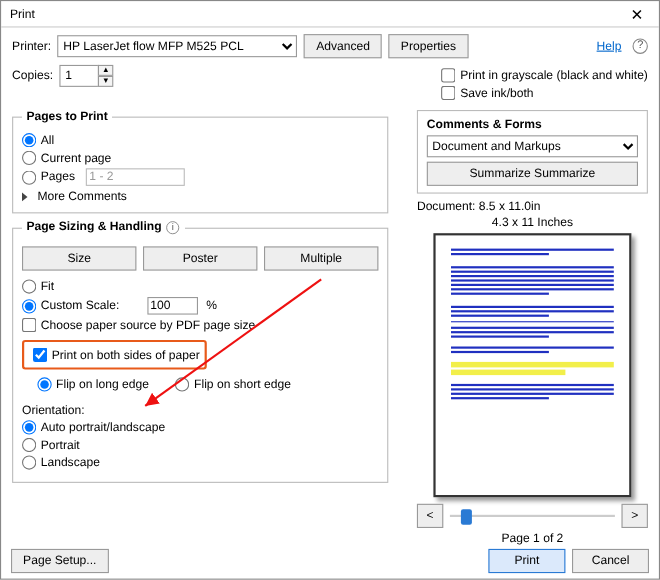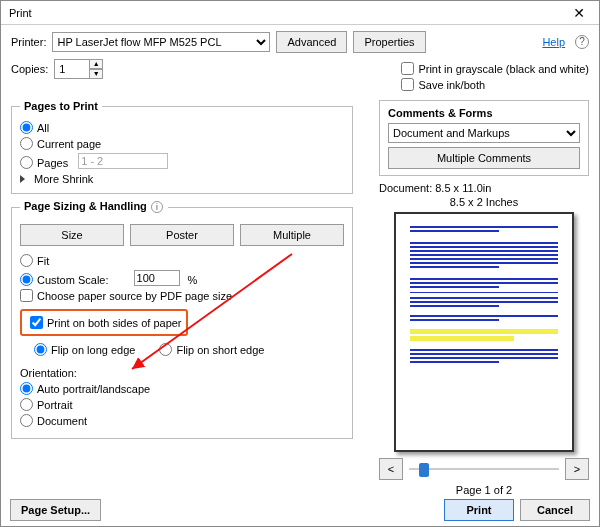--- a/index.html
+++ b/index.html
@@ -15,40 +15,40 @@
   .qmark{ display:inline-block; width:14px;height:14px;border:1px solid #888;border-radius:50%;text-align:center;line-height:12px;font-size:10px;color:#555;}
   .spin { display:inline-flex; align-items:center; }
   .spin input{ width:36px; height:20px; border:1px solid #999; text-align:left; padding-left:4px;}
   .spin .arrows{ display:flex; flex-direction:column; margin-left:-1px;}
   .spin .arrows span{ width:14px;height:10px;border:1px solid #999;background:#f4f4f4;font-size:7px;line-height:8px;text-align:center;}
   .cols { display:flex; gap:26px; margin-top:6px;}
   .left { flex:1; }
   .right { width:210px; }
   fieldset { border:1px solid #bbb; margin:0 0 6px 0; padding:6px 8px 8px 8px;}
   legend { padding:0 4px; font-weight:normal;}
-  .radio, .check { display:flex; align-items:flex-end; gap:4px; margin:3px 0;}
+  .radio, .check { display:flex; align-items:center; gap:4px; margin:3px 0;}
   .radio input, .check input { margin:0;}
   .disabled { color:#999; }
   .tri { display:inline-block; width:0;height:0;border-top:4px solid transparent;border-bottom:4px solid transparent;border-left:5px solid #444; margin-right:3px;}
   .tabrow { display:flex; gap:6px; margin:4px 0 8px 0;}
   .tabrow .btn { flex:1; text-align:left; justify-content:center;}
   .hl1 { border:2px solid #e85a1a; border-radius:3px; padding:2px 4px; display:inline-flex; align-items:center;}
   .preview { border:2px solid #333; background:#fff; width:180px; height:240px; margin:4px auto 0 auto; box-shadow:3px 3px 4px rgba(0,0,0,0.4); padding:10px 14px; overflow:hidden;}
   .preview .ln{ height:2px; margin:2px 0; background:#2030c0;}
   .preview .ln.half{ width:60%;}
   .preview .ln.y{ background:#f2ef4a; height:5px;}
   .preview .hr{ height:1px;background:#2030c0;margin:4px 0;}
   .sliderrow{ display:flex; align-items:center; gap:6px; margin-top:6px;}
   .sliderrow .nav{ width:24px;}
   .slider{ flex:1; position:relative; height:16px;}
   .slider .track{ position:absolute; top:7px; left:0; right:0; height:2px; background:#ccc;}
   .slider .thumb{ position:absolute; top:2px; left:10px; width:10px; height:14px; background:#2a7ad4; border-radius:2px;}
   .footer{ position:absolute; bottom:6px; left:10px; right:10px; display:flex; align-items:center;}
   .footer .sp{ flex:1;}
-  .footer .btn{ min-width:70px; justify-content:center;font-weight:bold;}
+  .footer .btn{ min-width:70px; justify-content:center;}
   .footer .btn.primary{ border:1px solid #2a7ad4; background:#dbe9fb;}
   .rightbox{ border:1px solid #bbb; padding:6px 8px; }
   .leftstack{ position:relative;}
   svg.ann{ position:absolute; left:0; top:0; pointer-events:none;}
 </style>
 </head>
 <body>
 
 <div class="titlebar">
   <span class="t">Print</span>
@@ -104,21 +104,21 @@
             <input type="radio" name="ptp" style="">
             <span>Current page</span>
           </label>
         <label class="radio">
             <input type="radio" name="ptp" style="">
             <span>Pages</span>
           <input type="text" class="disabled" style="width: 90px; border: 1px solid rgb(187, 187, 187); color: rgb(153, 153, 153); margin-left: 6px;" value="1 - 2">
           </label>
         <div class="row" style="margin-top:4px;">
           <span class="tri"></span>
-          <span>More Shrink</span>
+          <span>More Comments</span>
         </div>
       </fieldset>
 
       <fieldset style="position:relative;">
         <legend><b>Page Sizing &amp; Handling</b> <span class="qmark" style="transform:scale(.85)">i</span></legend>
         <div class="tabrow">
           <button class="btn">Size</button>
           <button class="btn">Poster</button>
           <button class="btn">Multiple</button>
         </div>
@@ -157,45 +157,45 @@
           <label class="radio">
               <input type="radio" name="or" checked="" style="">
               <span>Auto portrait/landscape</span>
             </label>
           <label class="radio">
               <input type="radio" name="or" style="">
               <span>Portrait</span>
             </label>
           <label class="radio">
               <input type="radio" name="or" style="">
-              <span>Document</span>
+              <span>Landscape</span>
             </label>
         </div>
 
         <svg class="ann" width="360" height="300">
           <defs>
               <marker id="ah" markerWidth="8" markerHeight="8" refX="6" refY="3" orient="auto">
             <path d="M0,0 L6,3 L0,6 Z" fill="#e11"></path>
               </marker>
             </defs>
           <line x1="280" y1="40" x2="120" y2="155" stroke="#e11" stroke-width="2" marker-end="url(#ah)"></line>
         </svg>
       </fieldset>
     </div>
 
     <div class="right">
       <div class="rightbox">
         <b>Comments &amp; Forms</b>
         <select style="width:100%;margin:4px 0;height:20px">
           <option>Document and Markups</option>
         </select>
-        <button class="btn" style="width:100%;justify-content:center">Multiple Comments</button>
+        <button class="btn" style="width:100%;justify-content:center">Summarize Summarize</button>
       </div>
       <div style="margin:6px 0 2px 0">Document: 8.5 x 11.0in</div>
-      <div style="text-align:center">8.5 x 2 Inches</div>
+      <div style="text-align:center">4.3 x 11 Inches</div>
       <div class="preview">
         <div class="ln"></div>
           <div class="ln half"></div>
         <div style="height:6px"></div>
         <div class="ln"></div>
           <div class="ln"></div>
           <div class="ln"></div>
           <div class="ln"></div>
           <div class="ln"></div>
           <div class="ln"></div>

